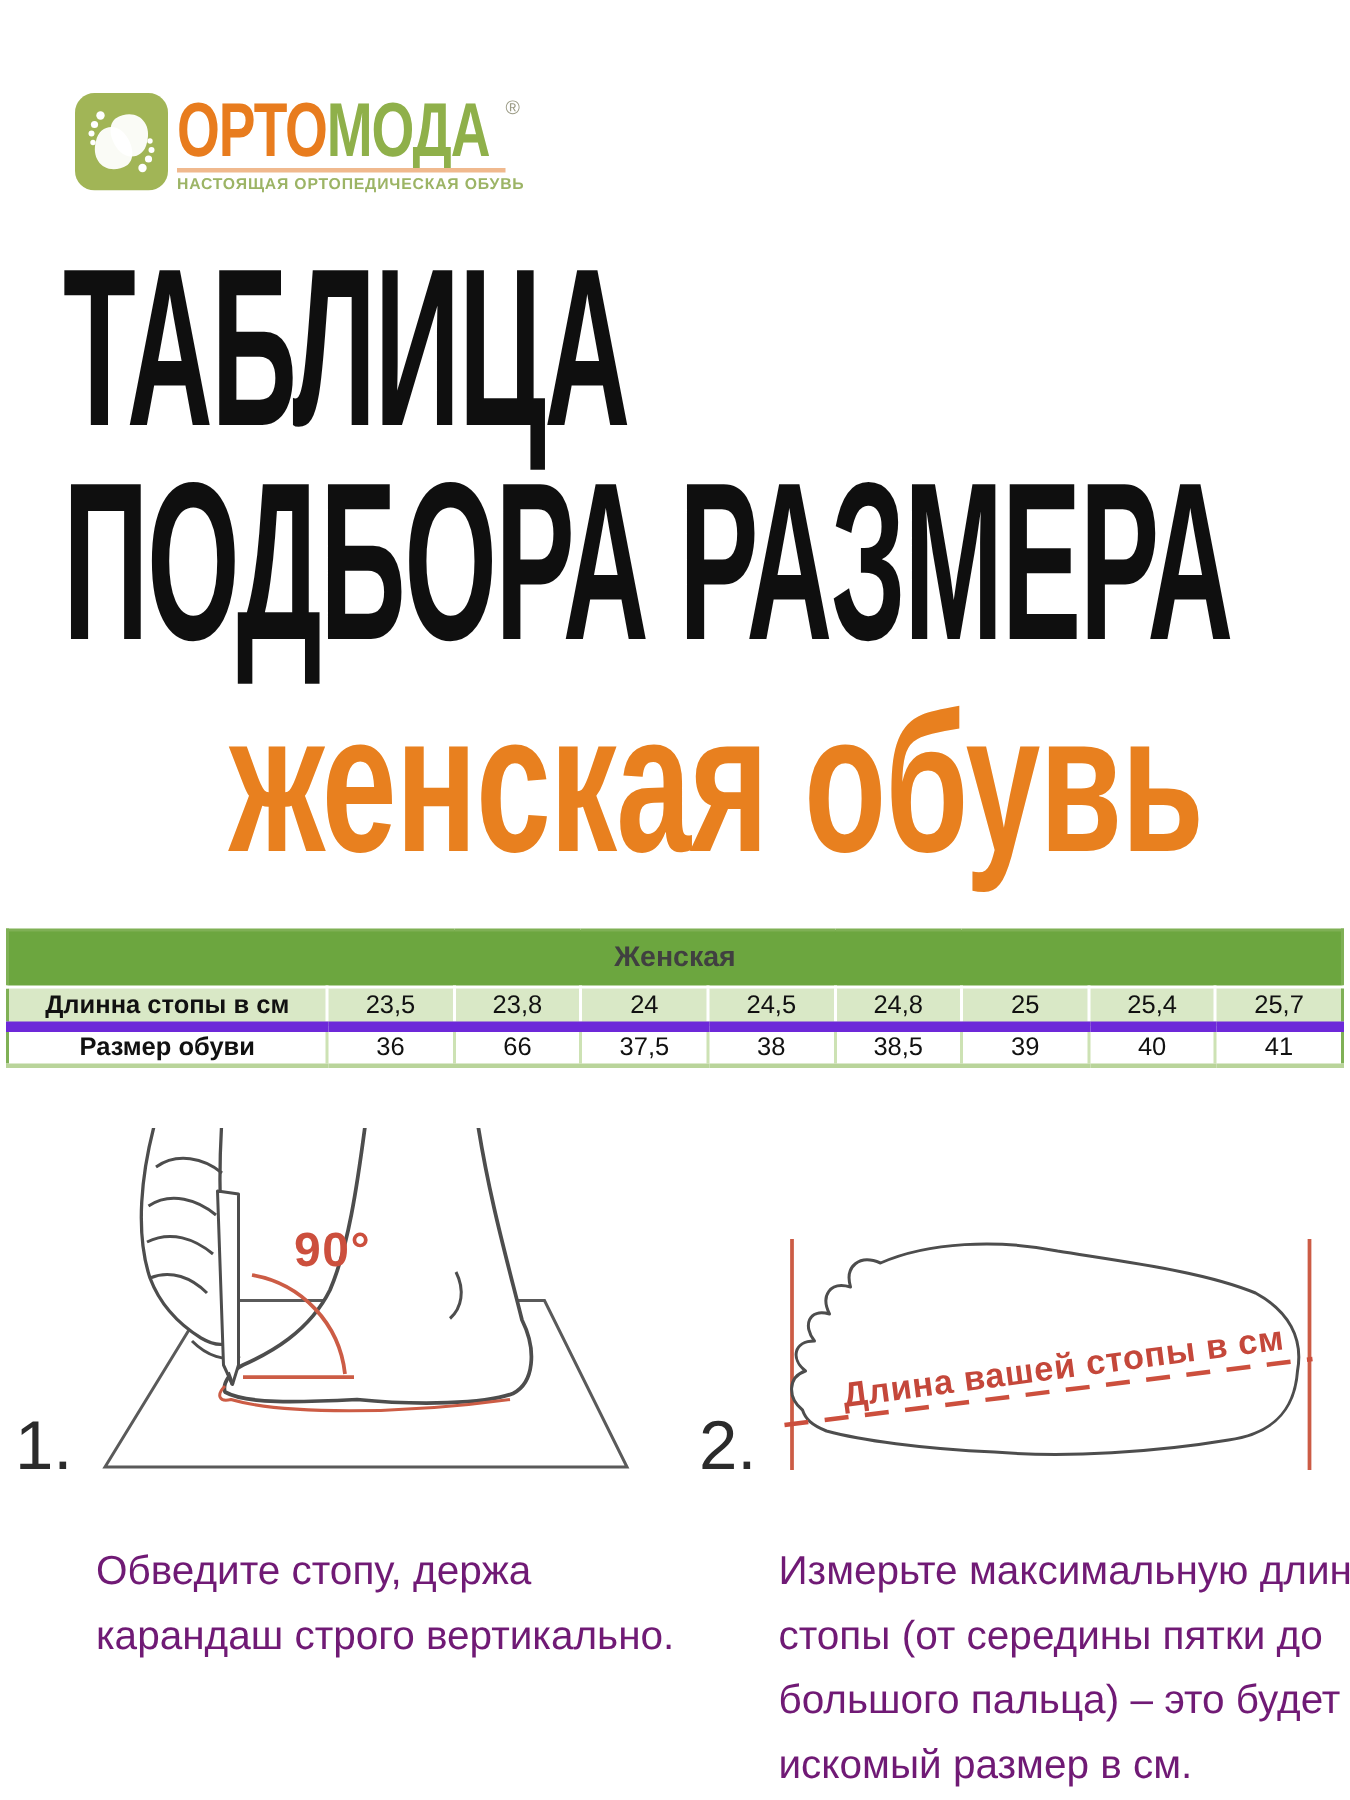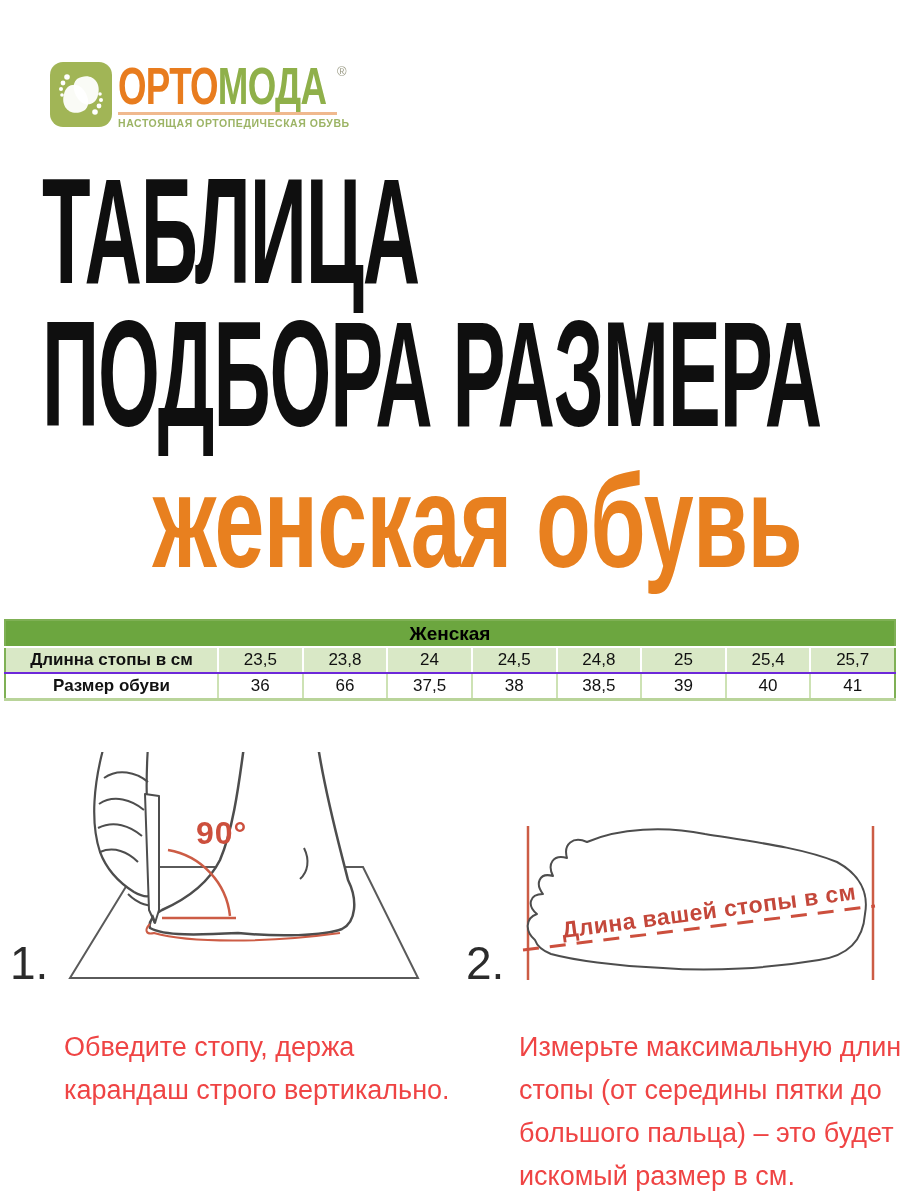--- a/index.html
+++ b/index.html
@@ -28,41 +28,41 @@
   .condense { display:inline-block; white-space:nowrap; font-size:150px; line-height:150px;
               transform:scaleX(.53); transform-origin:0 0; letter-spacing:-2px; }
   .h2 { position:absolute; left:0; top:456px; width:740px; text-align:left; }
   .condense2 { display:inline-block; white-space:nowrap; font-size:132px; line-height:132px;
                font-weight:700; color:#e8801f; transform:scaleX(.68); transform-origin:50% 0; letter-spacing:-1px; }
 
   
   .size-table { position:absolute; left:4px; top:619px; width:892px; border-collapse:collapse;
                 table-layout:fixed; border:2px solid #7fb055; }
   .size-table th, .size-table td { text-align:center; vertical-align:middle; font-size:17px; }
-  .size-table th.title { background:#6ca63f; color:#000000; font-size:19px; font-weight:700;
-                         height:27px; border-bottom:2px solid #ffffff; }
+  .size-table th.title { background:#6ca63f; color:#404040; font-size:19px; font-weight:700;
+                         height:38px; border-bottom:2px solid #ffffff; }
   .size-table tr.light td { background:#d9e8c6; height:26px; border-left:2px solid #ffffff;
-                            border-bottom:2px solid #6d28d9; }
+                            border-bottom:7px solid #6d28d9; }
   .size-table tr.light td:first-child { border-left:none; }
   .size-table tr.white td { background:#ffffff; height:26px; border-left:2px solid #cde2b4; }
   .size-table tr.white td:first-child { border-left:none;text-align:center; }
   .size-table td.rowlabel { font-weight:700; }
   .size-table tr.white td { border-bottom:3px solid #b9d49a; }
   .col-label { width:213px; }
 
   
   .fig { position:absolute; }
   .fig1 { left:8px;  top:752px; width:445px; height:252px; }
   .fig2 { left:455px; top:790px; width:440px; height:215px; }
   .step-num { position:absolute; font-size:46px; color:#2b2b2b; line-height:1; }
   .num1 { left:10px;  top:940px; }
   .num2 { left:466px; top:940px; }
 
   
-  .caption { position:absolute; font-size:27px; line-height:43px; color:#ef4444; }
+  .caption { position:absolute; font-size:27px; line-height:43px; color:#701a75; }
   .cap1 { left:64px;  top:1026px; width:402px; }
   .cap2 { left:519px; top:1026px; width:412px; }
 </style>
 </head>
 <body>
 
 <div class="page">
 
   <div class="logo">
     <svg class="logo-icon" viewBox="0 0 62 65">

